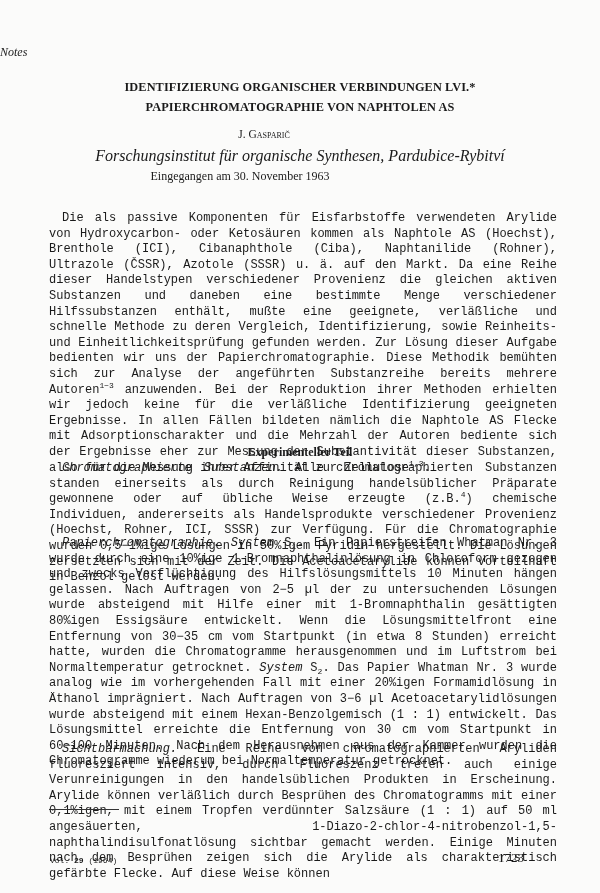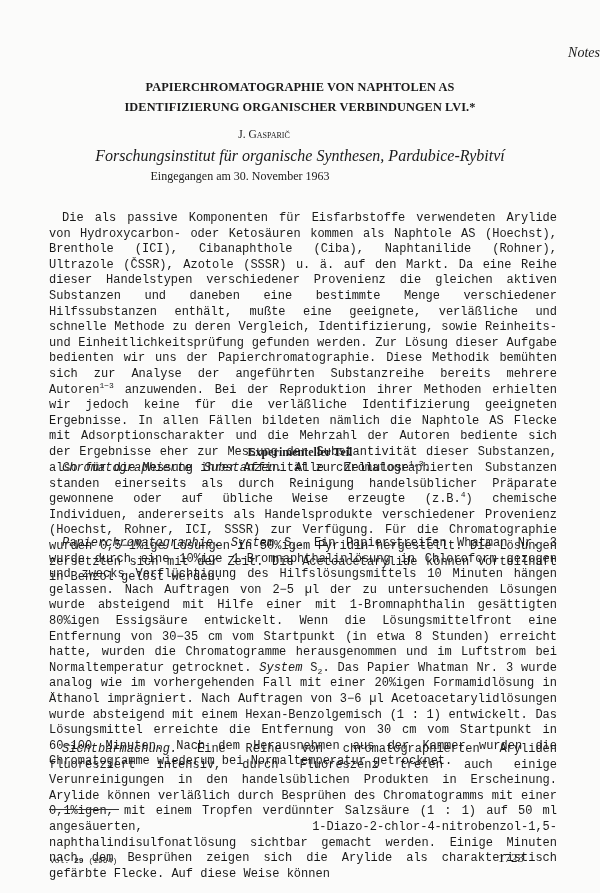--- a/index.html
+++ b/index.html
@@ -2,21 +2,21 @@
 <html><head>
   <meta charset="utf-8">
   <style>
     html, body { margin: 0; padding: 0; }
     body {
       width: 600px; height: 893px; background: #fbfbfa; overflow: hidden;
       font-family: "Liberation Serif", "DejaVu Serif", serif; color: #1a1a1a;
       position: relative;
     }
     .page { position: absolute; left: 0; top: 0; width: 600px; height: 893px; }
-    .running-head { position: absolute; top: 45px; left: 0; width: 600px; text-align: right; font-style: italic; font-size: 14px; }
+    .running-head { position: absolute; top: 45px; left: 0; width: 600px; text-align: left; font-style: italic; font-size: 12px; }
     .title { position: absolute; top: 77px; left: 0; width: 600px; text-align: center; font-weight: bold; font-size: 12.3px; line-height: 20px; letter-spacing: 0.1px; }
     .author { position: absolute; top: 128px; left: 0; width: 528px; text-align: center; font-size: 11.5px; }
     .author .sc { font-variant: small-caps; }
     .affil { position: absolute; top: 147px; left: 0; width: 600px; text-align: center; font-style: italic; font-size: 16px; }
     .received { position: absolute; top: 169px; left: 0; width: 480px; text-align: center; font-size: 12px; }
     .body { position: absolute; left: 49px; width: 508px; font-size: 12px; line-height: 15.6px; text-align: justify; }
     .body p { margin: 0; text-indent: 13px; font-family: Liberation Mono, monospace; }
     .p1 { top: 211px; }
     .heading { position: absolute; top: 445px; left: 0; width: 600px; text-align: center; font-weight: bold; font-size: 12px; }
     .p2 { top: 461px; }
@@ -31,22 +31,22 @@
     .footer-left b { font-weight: bold; }
     .footer-right { position: absolute; top: 850px; left: 498px; font-size: 13px; }
   </style>
 </head>
 <body>
 
 <div class="page">
   <div class="running-head">Notes</div>
 
   <div class="title">
+    <div>IDENTIFIZIERUNG ORGANISCHER VERBINDUNGEN LVI.*</div>
     <div>PAPIERCHROMATOGRAPHIE VON NAPHTOLEN AS</div>
-    <div>IDENTIFIZIERUNG ORGANISCHER VERBINDUNGEN LVI.*</div>
   </div>
 
   <div class="author"><span>J. </span><span class="sc">Gasparič</span></div>
   <div class="affil">Forschungsinstitut für organische Synthesen, Pardubice-Rybitví</div>
   <div class="received">Eingegangen am 30. November 1963</div>
 
   <div class="body p1">
     <p><span>Die als passive Komponenten für Eisfarbstoffe verwendeten Arylide von Hydroxycarbon- oder Ketosäuren kommen als Naphtole AS (Hoechst), Brenthole (ICI), Cibanaphthole (Ciba), Naphtanilide (Rohner), Ultrazole (ČSSR), Azotole (SSSR) u. ä. auf den Markt. Da eine Reihe dieser Handelstypen verschiedener Provenienz die gleichen aktiven Substanzen und daneben eine bestimmte Menge verschiedener Hilfssubstanzen enthält, mußte eine geeignete, verläßliche und schnelle Methode zu deren Vergleich, Identifizierung, sowie Reinheits- und Einheitlichkeitsprüfung gefunden werden. Zur Lösung dieser Aufgabe bedienten wir uns der Papierchromatographie. Diese Methodik bemühten sich zur Analyse der angeführten Substanzreihe bereits mehrere Autoren</span><sup>1−3</sup><span> anzuwenden. Bei der Reproduktion ihrer Methoden erhielten wir jedoch keine für die verläßliche Identifizierung geeigneten Ergebnisse. In allen Fällen bildeten nämlich die Naphtole AS Flecke mit Adsorptionscharakter und die Mehrzahl der Autoren bediente sich der Ergebnisse eher zur Messung der Substantivität dieser Substanzen, also für die Messung ihrer Affinität zur Zellulose</span><sup>1,3</sup><span>.</span></p>
   </div>
 

